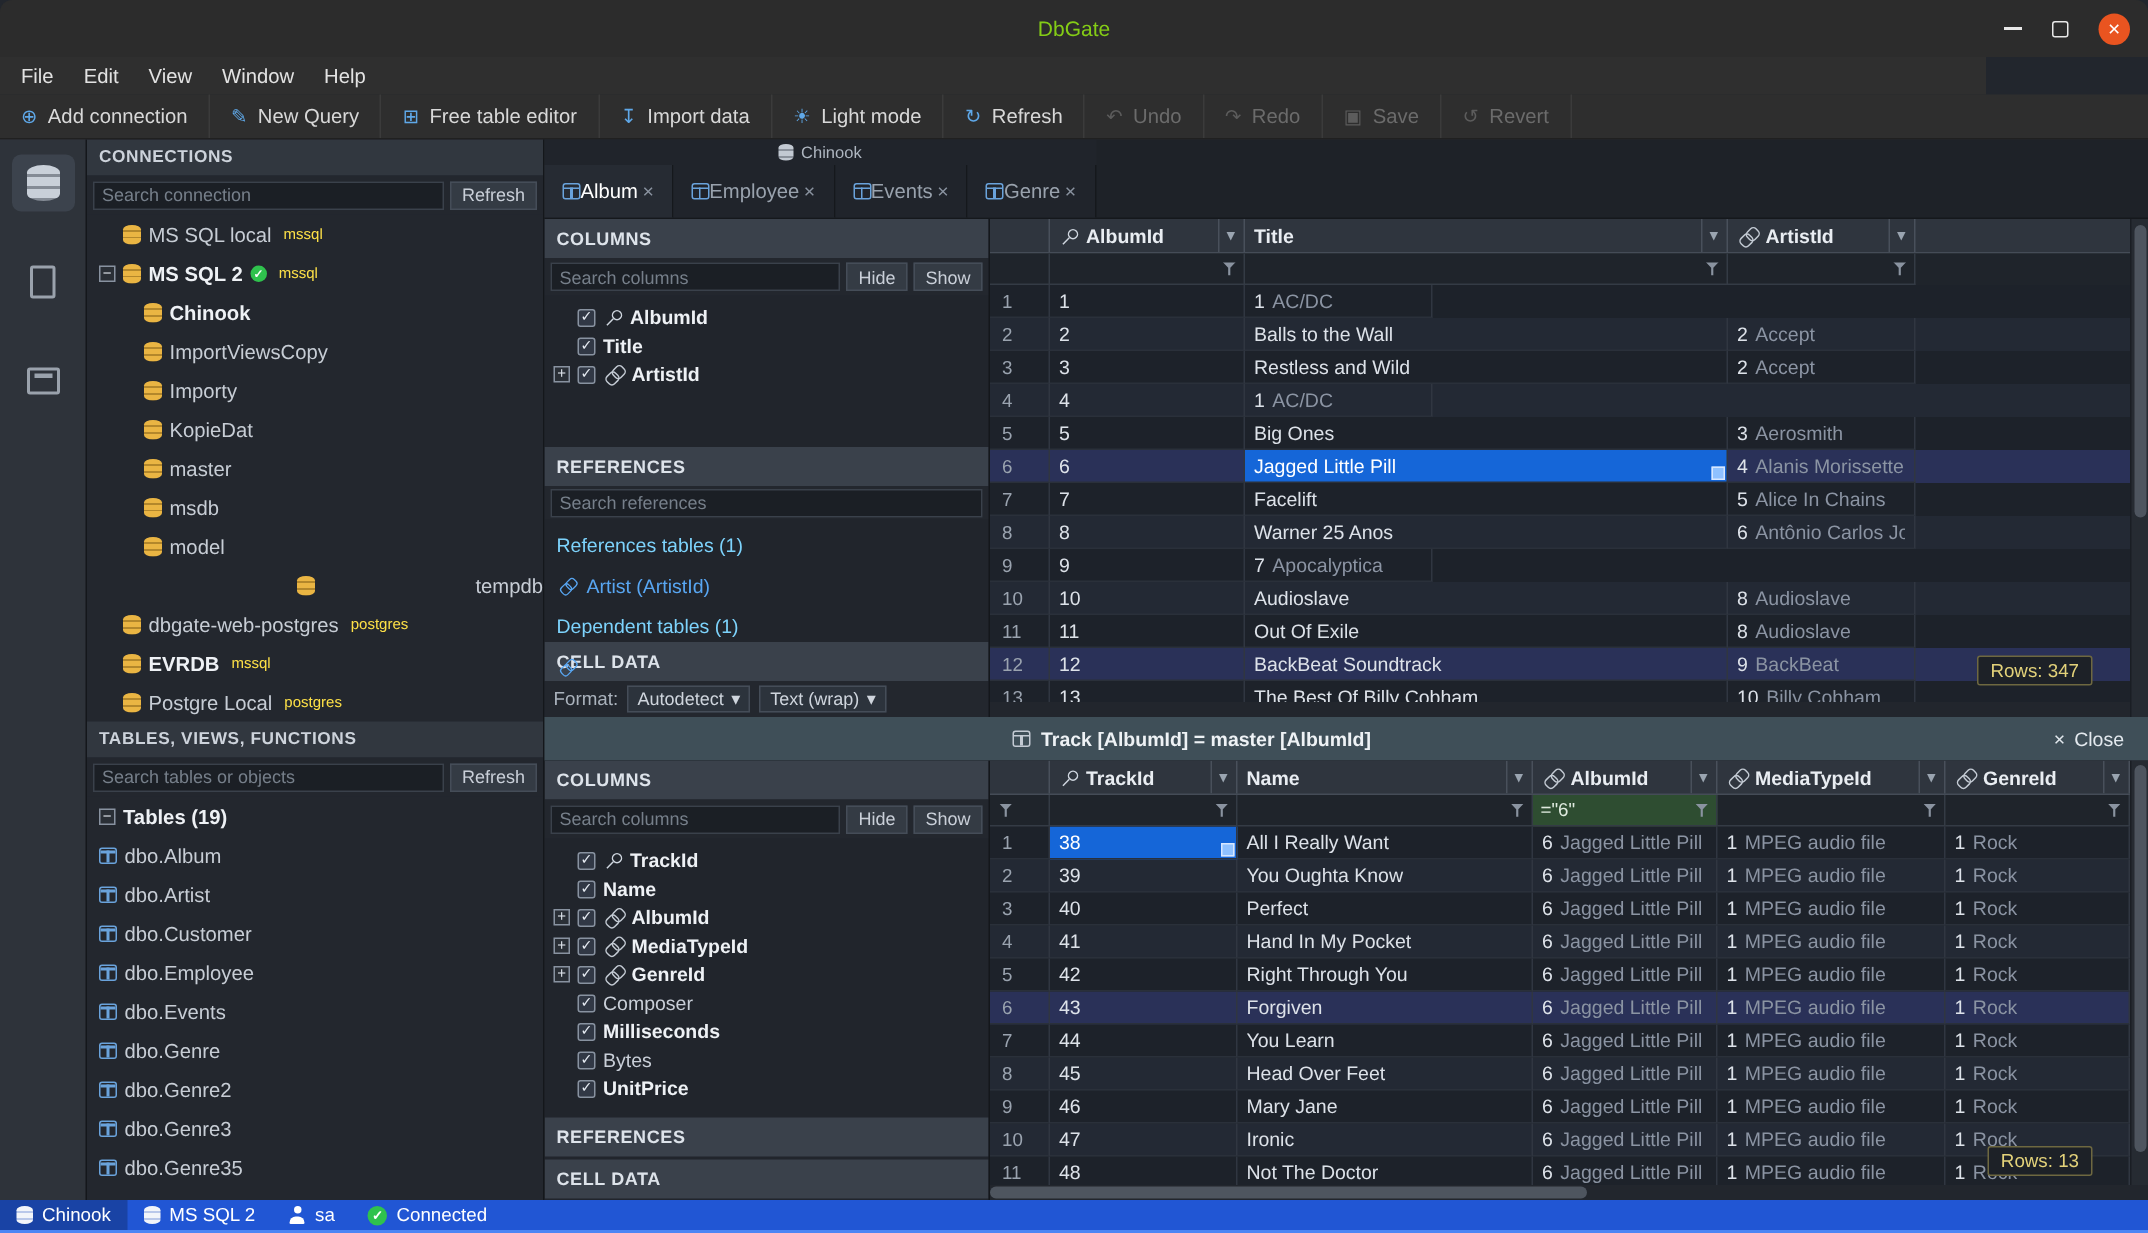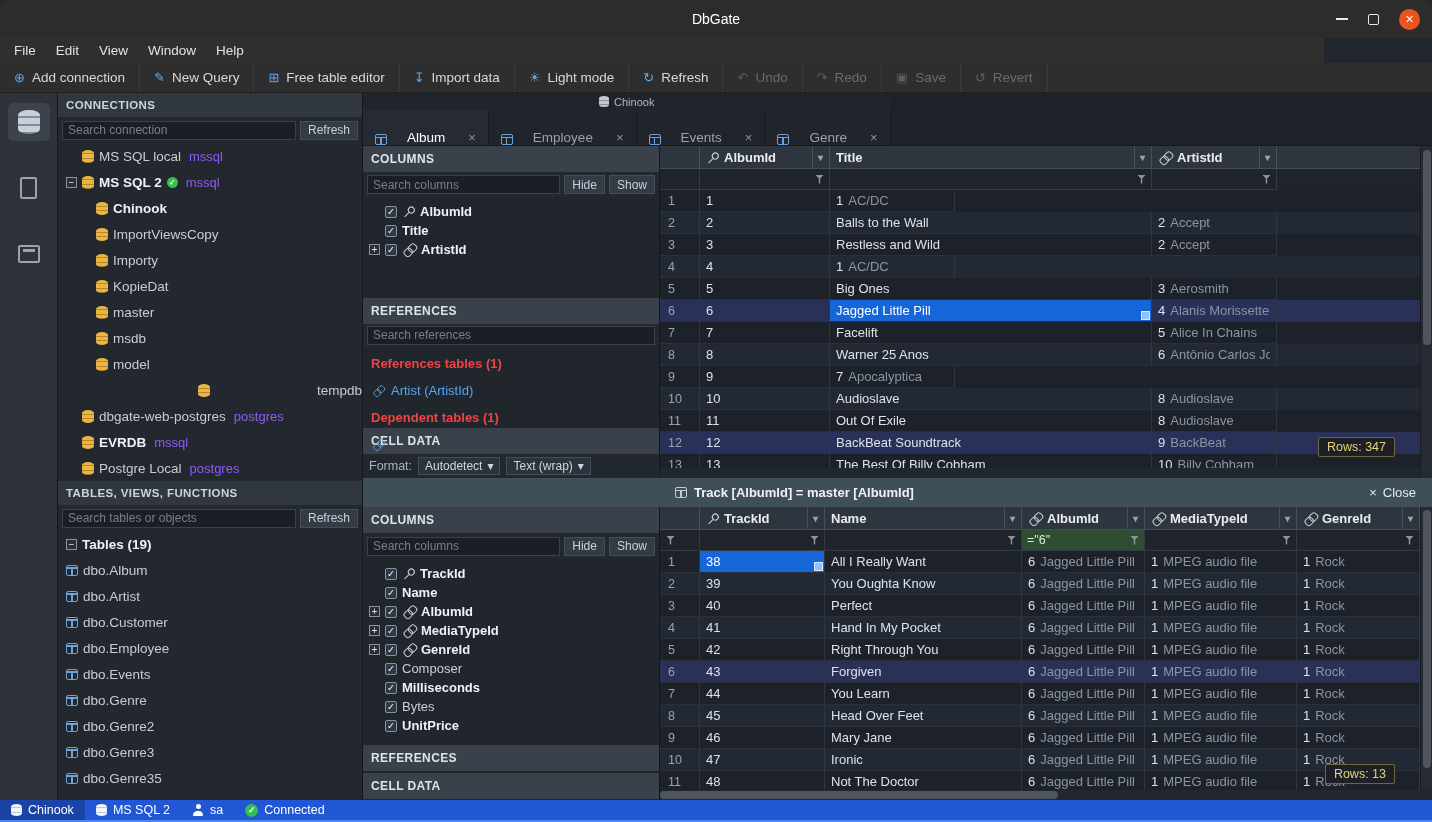--- a/index.html
+++ b/index.html
@@ -1,21 +1,21 @@
 <!DOCTYPE html>
 <html><head>
 <meta charset="utf-8">
 <style>
   *{box-sizing:border-box;margin:0;padding:0}
   html,body{background:#111;}
   .app{position:relative;width:1432px;height:822px;background:#22262d;font-family:"Liberation Sans",sans-serif;overflow:hidden;color:#d6dae0}
 
   
   .titlebar{position:absolute;left:0;top:0;width:1432px;height:38px;background:#2c2c2c;border-radius:8px 8px 0 0}
-  .tb-title{position:absolute;inset:0;display:flex;align-items:center;justify-content:center;color:#ffffff;font-size:14px}
+  .tb-title{position:absolute;inset:0;display:flex;align-items:center;justify-content:center;color:#84cc16;font-size:14px}
   .win-controls{position:absolute;right:12px;top:0;bottom:0;display:flex;align-items:center;gap:20px}
   .win-min{width:12px;height:2px;background:#e8e8e8}
   .win-max{width:11px;height:11px;border:1.5px solid #e8e8e8;border-radius:2px}
   .win-close{width:21px;height:21px;border-radius:50%;background:#e95420;color:#fff;display:flex;align-items:center;justify-content:center;font-size:14px}
 
   
   .menubar{position:absolute;left:0;top:38px;width:1324px;height:25px;background:#2f2f2f;display:flex;align-items:stretch;padding-left:4px}
   .menu-item{padding:0 10px;font-size:13.5px;color:#e2e2e2;display:flex;align-items:center}
   .toolbar{position:absolute;left:0;top:63px;width:1432px;height:30px;background:#2e2e2e;display:flex;align-items:stretch;border-bottom:1px solid #202020}
   .tbtn{display:flex;align-items:center;gap:7px;padding:0 14px;border-right:1px solid #3b3b3b;font-size:13.5px;color:#d8d8d8;white-space:nowrap}
@@ -34,21 +34,21 @@
 
   
   .leftbar{position:absolute;left:58px;top:93px;width:305px;height:707px;background:#23272e;border-right:1px solid #14171b;overflow:hidden}
   .shead{height:24px;background:#31373f;display:flex;align-items:center;padding:0 8px;font-size:11.5px;font-weight:bold;color:#cdd3db;letter-spacing:.4px}
   .msearch{display:flex;align-items:center;gap:4px;padding:3px 4px;background:#23272e;height:26px}
   .search{flex:1;height:19px;background:#1b1f25;border:1px solid #3a414b;color:#c9cfd8;font-size:12px;padding:0 5px;font-family:"Liberation Sans",sans-serif;min-width:0}
   .search::placeholder{color:#767f8a}
   .sbtn{height:19px;background:#343b44;border:1px solid #454d58;color:#c9cfd8;font-size:12px;padding:0 7px;display:flex;align-items:center;white-space:nowrap}
   .tree-item{height:26px;display:flex;align-items:center;gap:5px;font-size:13.5px;color:#c7cdd5;white-space:nowrap;overflow:hidden}
   .tree-item.bold .ti-label{color:#eef1f5;font-weight:bold}
-  .ti-suffix{color:#8b5cf6;font-size:13px;margin-left:3px}
+  .ti-suffix{color:#fde047;font-size:10px;margin-left:3px}
   .xb{width:11px;height:11px;border:1px solid #8892a0;font-size:10px;line-height:9px;color:#dfe5ec;text-align:center;flex:none;background:#2a2f36}
   .xb-space{width:11px;flex:none}
   .db-ico{width:12px;height:13px;border-radius:6px/3px;background:repeating-linear-gradient(#eab543 0 3.5px,#b3872b 3.5px 4.5px);flex:none}
   .db-ico.gray{background:repeating-linear-gradient(#c2c9d2 0 3.5px,#8a919b 3.5px 4.5px);width:10px;height:11px}
   .db-ico.w{background:repeating-linear-gradient(#f2f5fa 0 3.5px,#b9c8ea 3.5px 4.5px)}
   .table-ico{width:12px;height:11px;border:1.5px solid #6aa3dc;border-radius:2px;position:relative;flex:none}
   .table-ico::before{content:"";position:absolute;left:0;right:0;top:1.5px;height:1.5px;background:#6aa3dc}
   .table-ico::after{content:"";position:absolute;left:4px;top:1.5px;bottom:0;width:1.5px;background:#6aa3dc}
   .table-ico.gray{border-color:#c3cad3}
   .table-ico.gray::before,.table-ico.gray::after{background:#c3cad3}
@@ -67,32 +67,32 @@
   .person-ico{position:relative;width:12px;height:12px;flex:none}
   .person-ico::before{content:"";position:absolute;top:0;left:3.5px;width:5px;height:5px;border-radius:50%;background:#fff}
   .person-ico::after{content:"";position:absolute;bottom:0;left:1px;width:10px;height:5px;border-radius:5px 5px 1px 1px;background:#fff}
 
   
   .main{position:absolute;left:363px;top:93px;width:1069px;height:707px;display:flex;flex-direction:column}
   .tabstrip{height:53px;background:#1e2228;border-bottom:1px solid #15181c;display:flex;flex:none}
   .tabgroup{display:flex;flex-direction:column}
   .tabgroup-label{height:17px;display:flex;align-items:center;justify-content:center;gap:5px;font-size:11px;color:#aeb6c0;background:#20242b}
   .tabs{display:flex;flex:1}
-  .tab{display:flex;align-items:flex-end;gap:20px;padding:0 12px;border-right:1px solid #15181c;font-size:13.5px;color:#99a2ad;background:#20242b}
+  .tab{display:flex;align-items:center;gap:0;padding:0 12px;border-right:1px solid #15181c;font-size:13.5px;color:#99a2ad;background:#20242b}
   .tab.active{background:#262b33;color:#fff}
   .tab-close{color:#8a93a0;font-size:13px;margin-left:3px}
 
   .album-widget{height:332px;display:flex;flex:none}
   .track-widget{height:322px;display:flex;flex-direction:column;flex:none}
   .manager{width:297px;flex:none;background:#21252c;border-right:1px solid #14171b;overflow:hidden;display:flex;flex-direction:column}
   .mhead{height:26px;background:#3a414b;color:#dde3ea;font-weight:bold;font-size:12px;letter-spacing:.4px;display:flex;align-items:center;padding:0 8px;flex:none}
   .mlist{padding-top:5px}
   .mcol{height:19px;display:flex;align-items:center;gap:5px;padding:0 6px;font-size:13px;color:#c9cfd8;white-space:nowrap}
   .mcol.bold .mcol-label{color:#eef1f5;font-weight:bold}
-  .ref-title{font-weight:bold;color:#ef4444;font-size:13px;height:20px;padding:17px 8px;display:flex;align-items:center}
+  .ref-title{font-weight:normal;color:#7dd3fc;font-size:13px;height:20px;padding:17px 8px;display:flex;align-items:center}
   .ref-link{color:#58a6f2;font-size:13px;height:20px;padding:0 8px;display:flex;align-items:center;gap:6px}
   .ref-link .fk-ico{color:#58a6f2;transform:rotate(-45deg) scale(.85)}
   .fmt{display:flex;gap:6px;align-items:center;height:24px;padding:2px 6px;background:#23272e;font-size:12.5px;color:#aab2bc;flex:none}
   .fmt-dd{background:#2c333c;border:1px solid #454d58;padding:1px 6px;color:#cfd5dd;display:flex;gap:5px;align-items:center;font-size:12px}
 
   
   .grid-zone{flex:1;position:relative;overflow:hidden;background:#22262d}
   .g-head{display:flex;height:23px;background:#2f353e;border-bottom:1px solid #454c57}
   .g-cell{flex:none;overflow:hidden}
   .g-h{display:flex;align-items:center;gap:5px;padding:0 6px;border-right:1px solid #49505b;font-weight:bold;font-size:13px;color:#e9edf2;white-space:nowrap}

